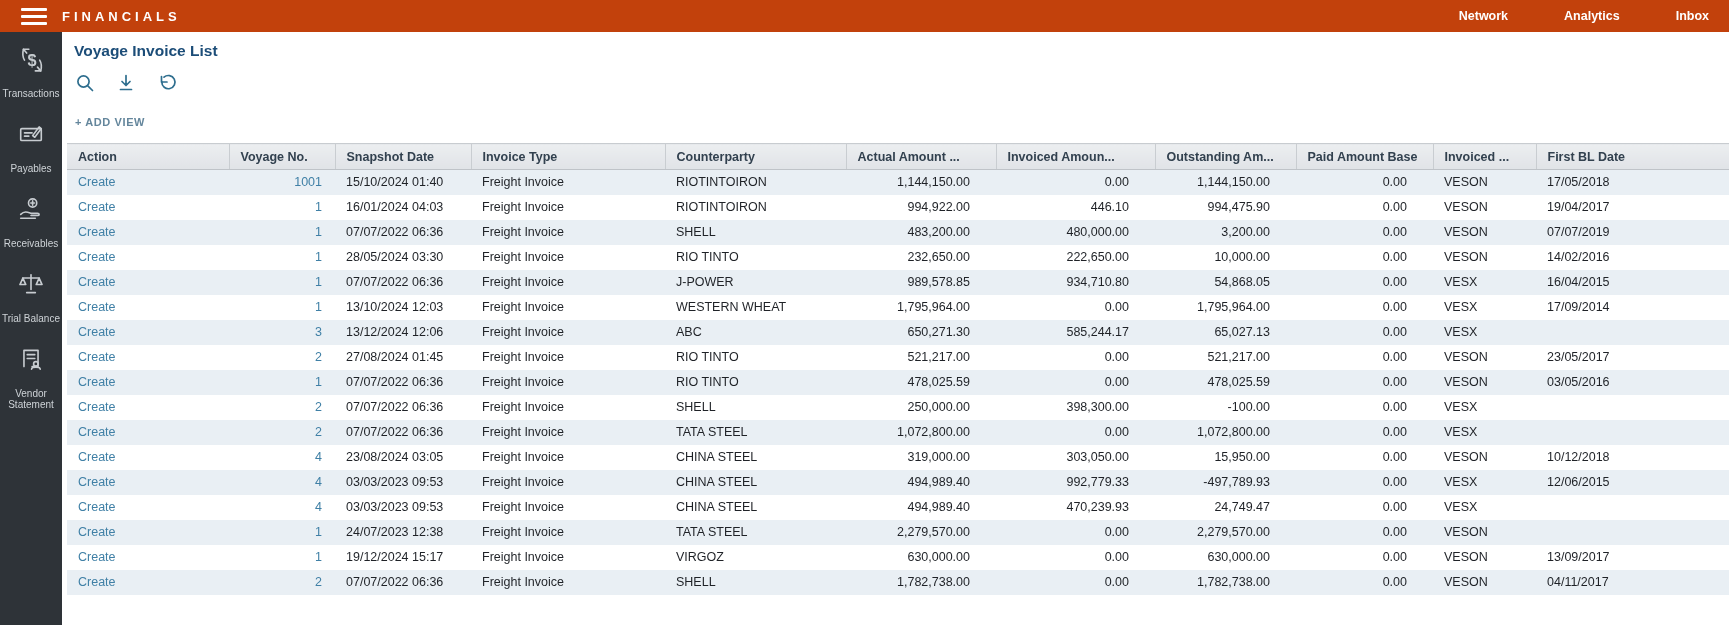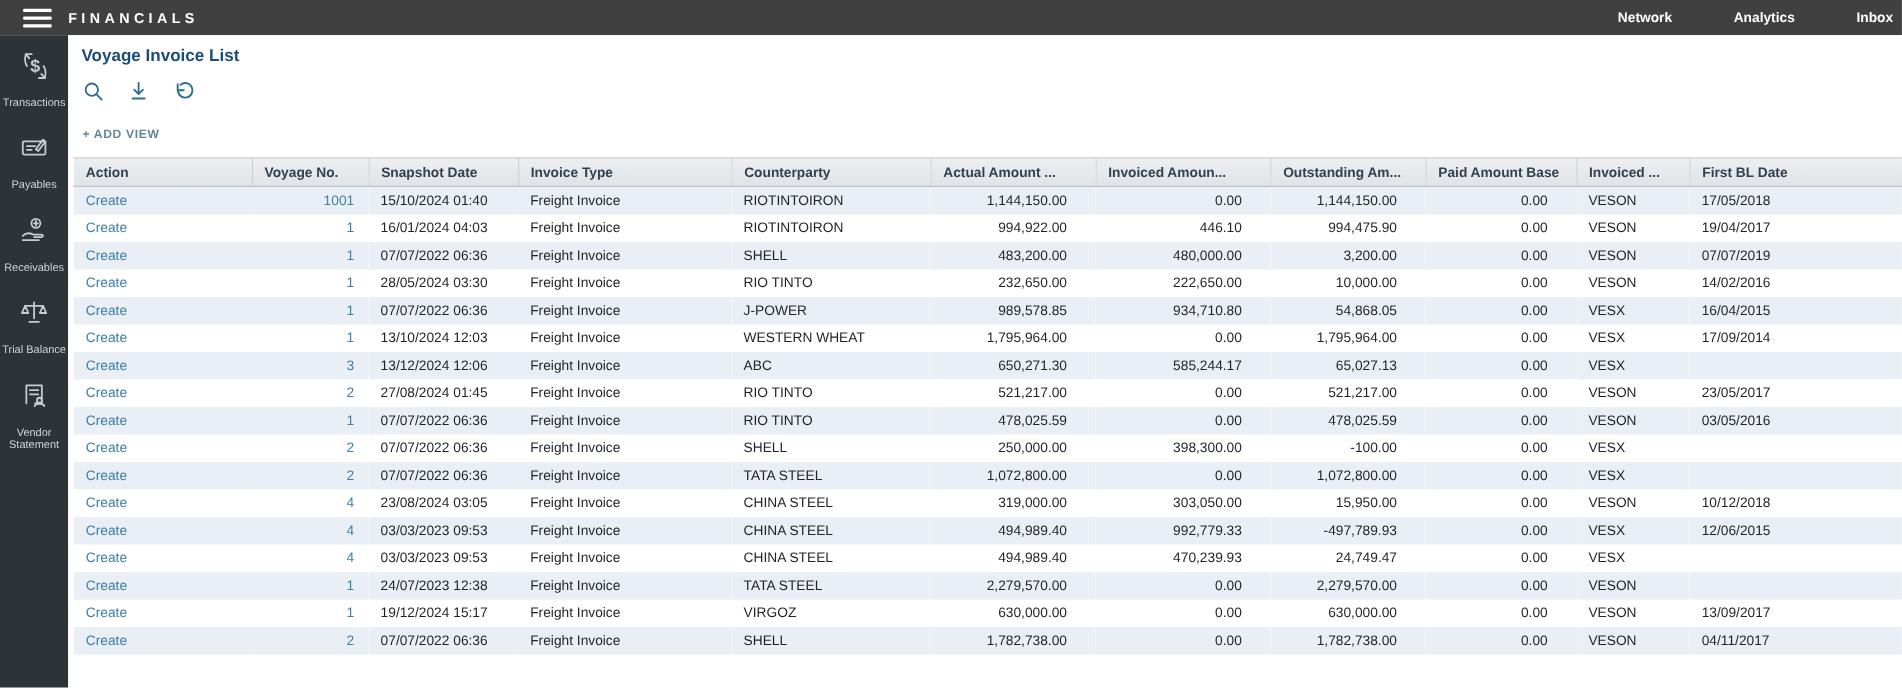--- a/index.html
+++ b/index.html
@@ -1,26 +1,26 @@
 <!DOCTYPE html>
 <html><head>
 <meta charset="utf-8">
 <style>
   * { margin:0; padding:0; box-sizing:border-box; }
   html,body { width:1729px; height:625px; overflow:hidden; background:#fff;
               font-family:"Liberation Sans", sans-serif; }
 
   
   .topbar { position:absolute; left:0; top:0; width:1729px; height:32px;
-            background:#404040; display:flex; align-items:center; }
+            background:#c2410c; display:flex; align-items:center; }
   .hamburger { width:26px; height:17px; margin-left:21px; display:flex; flex-direction:column;
                justify-content:space-between; cursor:pointer; }
   .hamburger span { display:block; height:3px; background:#fff; border-radius:1px; }
   .app-title { color:#fff; font-weight:bold; font-size:13px; letter-spacing:4px; margin-left:15px; }
-  .topnav { margin-left:auto; display:flex; align-items:center; gap:56px; padding-right:8px; }
+  .topnav { margin-left:auto; display:flex; align-items:center; gap:56px; padding-right:20px; }
   .topnav .nav-item { color:#fff; font-weight:bold; font-size:12.5px; cursor:pointer; white-space:nowrap; }
 
   
   .sidebar { position:absolute; left:0; top:32px; width:62px; height:593px;
              background:#2e3338; padding-top:14px; }
   .side-item { display:flex; flex-direction:column; align-items:center; margin-bottom:22px;
                cursor:pointer; }
   .side-item svg { width:26px; height:26px; stroke:#c7ccd0; fill:none; stroke-width:1.5;
                    stroke-linecap:round; stroke-linejoin:round; }
   .side-item .lbl { color:#ced3d7; font-size:10px; text-align:center; margin-top:16px;

